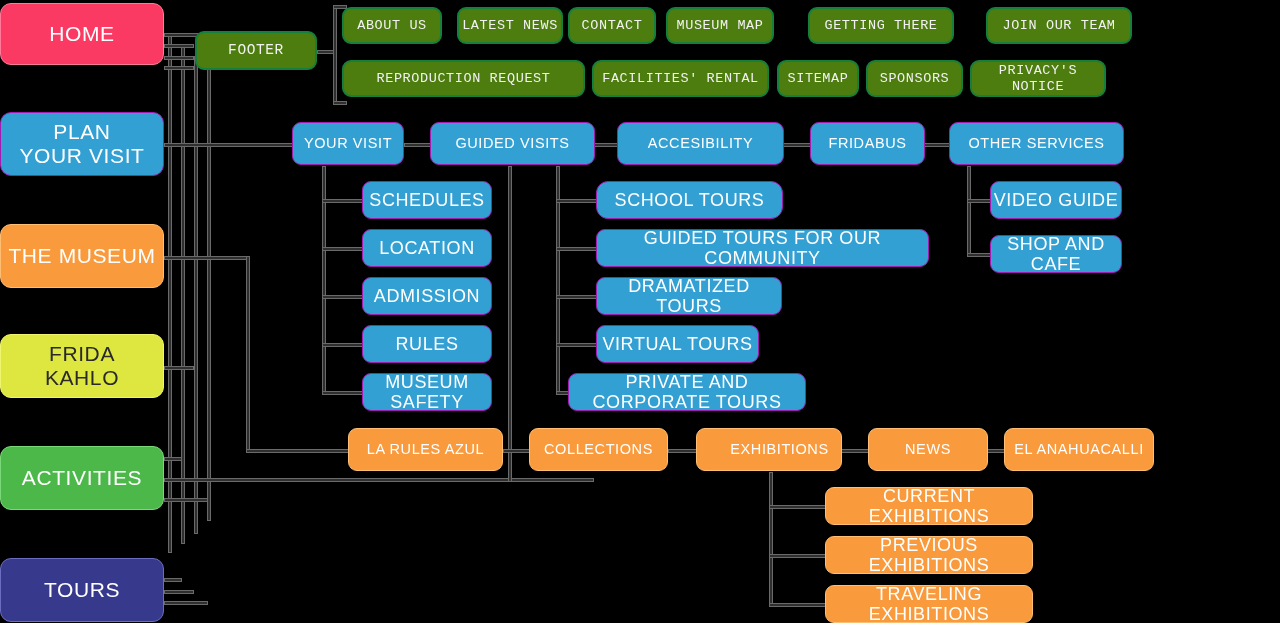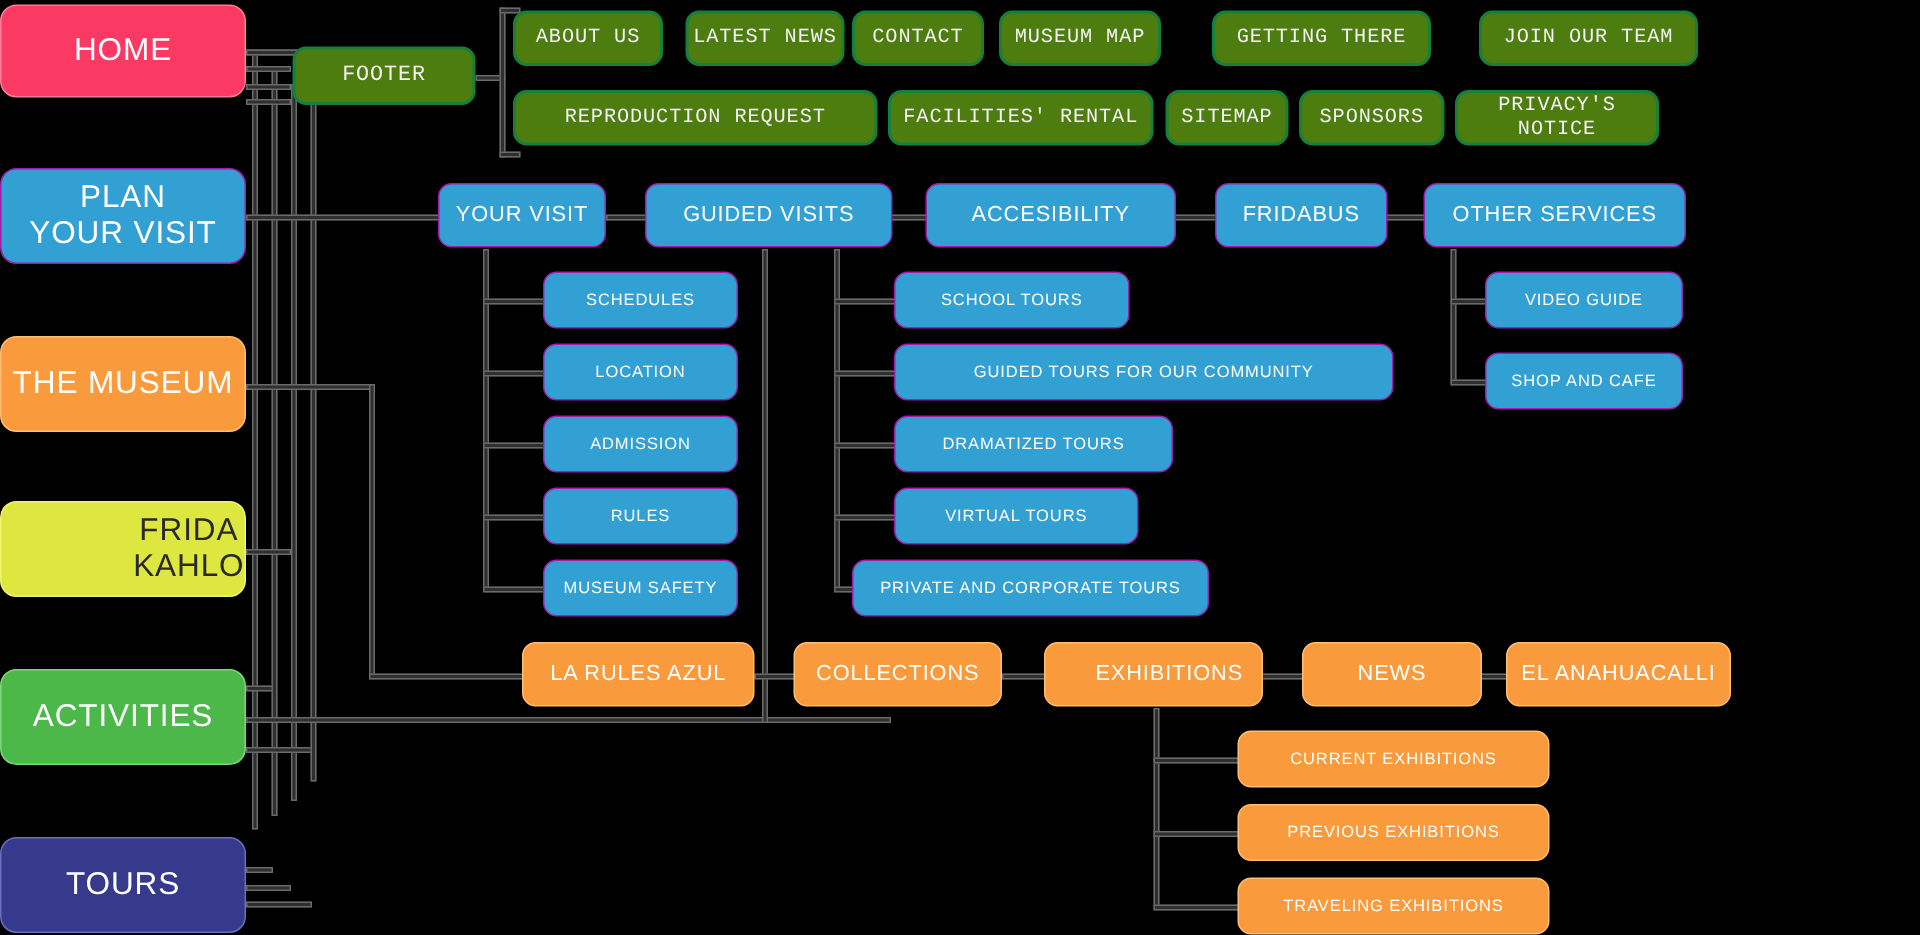--- a/index.html
+++ b/index.html
@@ -21,21 +21,21 @@
   .n-pink  {background:#fb3a63;color:#ffffff;border:1px solid #ff7b98;}
   .n-blue  {background:#33a0d4;color:#ffffff;border:1px solid #a21caf;}
   .n-orange{background:#f99a3c;color:#ffffff;border:1px solid #ffbe72;}
   .n-yellow{background:#dee740;color:#2a2a2a;border:1px solid #eff56e;}
   .n-green {background:#4cb849;color:#ffffff;border:1px solid #7ad977;}
   .n-navy  {background:#37398c;color:#ffffff;border:1px solid #6b6dc0;}
   .n-dark  {background:#4d7c0f;color:#f2f2f2;border:2px solid #15803d;font-family:Liberation Mono, monospace;}
 
   .main-node{font-size:21px;border-radius:11px;}
   .lvl1{font-size:14.5px;}
-  .lvl2{font-size:11px;}
+  .lvl2{font-size:18px;}
   .foot{font-size:13.5px;}
   .footer-node{font-size:14.5px;}
 </style>
 </head>
 <body>
 
 <div id="stage">
 
   <div class="ln lnv" style="left:168px;top:33px;height:520px;"></div>
   <div class="ln lnv" style="left:181px;top:44px;height:500px;"></div>
@@ -110,21 +110,21 @@
   <div class="node main-node n-pink" style="left:0px;top:3px;width:164px;height:62px;">
     <span>HOME</span></div>
 
   <div class="node main-node n-blue" style="left:0px;top:112px;width:164px;height:64px;">
     <span>PLAN
 YOUR VISIT</span></div>
 
   <div class="node main-node n-orange" style="left:0px;top:224px;width:164px;height:64px;">
     <span>THE MUSEUM</span></div>
 
-  <div class="node main-node n-yellow" style="left:0px;top:334px;width:164px;height:64px;justify-content:flex-end;">
+  <div class="node main-node n-yellow" style="left:0px;top:334px;width:164px;height:64px;">
     <span>FRIDA
 KAHLO</span></div>
 
   <div class="node main-node n-green" style="left:0px;top:446px;width:164px;height:64px;">
     <span>ACTIVITIES</span></div>
 
   <div class="node main-node n-navy" style="left:0px;top:558px;width:164px;height:64px;">
     <span>TOURS</span></div>
 
   <div class="node footer-node n-dark" style="left:195px;top:31px;width:122px;height:39px;">
@@ -169,21 +169,21 @@
     <span>SCHEDULES</span></div>
   <div class="node lvl2 n-blue" style="left:362px;top:229px;width:130px;height:38px;">
     <span>LOCATION</span></div>
   <div class="node lvl2 n-blue" style="left:362px;top:277px;width:130px;height:38px;">
     <span>ADMISSION</span></div>
   <div class="node lvl2 n-blue" style="left:362px;top:325px;width:130px;height:38px;">
     <span>RULES</span></div>
   <div class="node lvl2 n-blue" style="left:362px;top:373px;width:130px;height:38px;">
     <span>MUSEUM SAFETY</span></div>
 
-  <div class="node lvl2 n-blue" style="left:596px;top:181px;width:157px;height:38px;">
+  <div class="node lvl2 n-blue" style="left:596px;top:181px;width:187px;height:38px;border-radius:12px;">
     <span>SCHOOL TOURS</span></div>
   <div class="node lvl2 n-blue" style="left:596px;top:229px;width:333px;height:38px;">
     <span>GUIDED TOURS FOR OUR COMMUNITY</span></div>
   <div class="node lvl2 n-blue" style="left:596px;top:277px;width:186px;height:38px;">
     <span>DRAMATIZED TOURS</span></div>
   <div class="node lvl2 n-blue" style="left:596px;top:325px;width:163px;height:38px;">
     <span>VIRTUAL TOURS</span></div>
   <div class="node lvl2 n-blue" style="left:568px;top:373px;width:238px;height:38px;">
     <span>PRIVATE AND CORPORATE TOURS</span></div>
 

